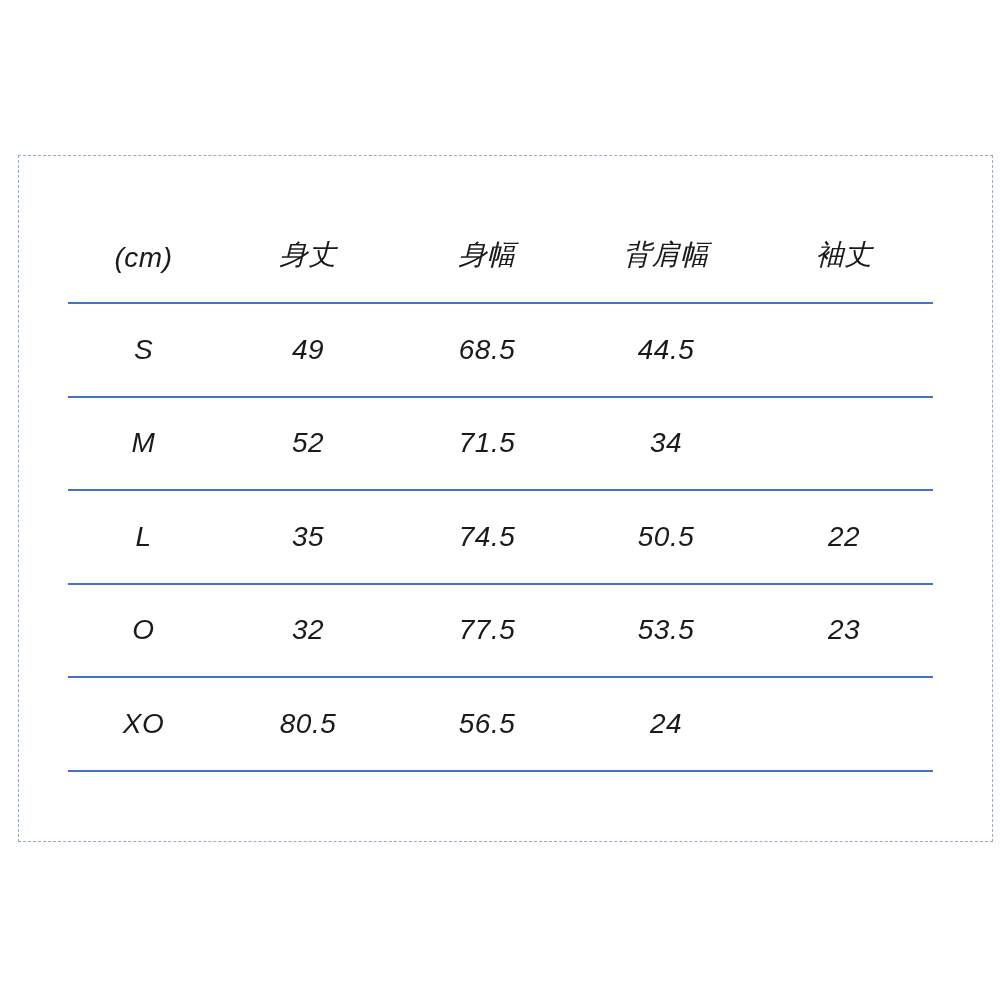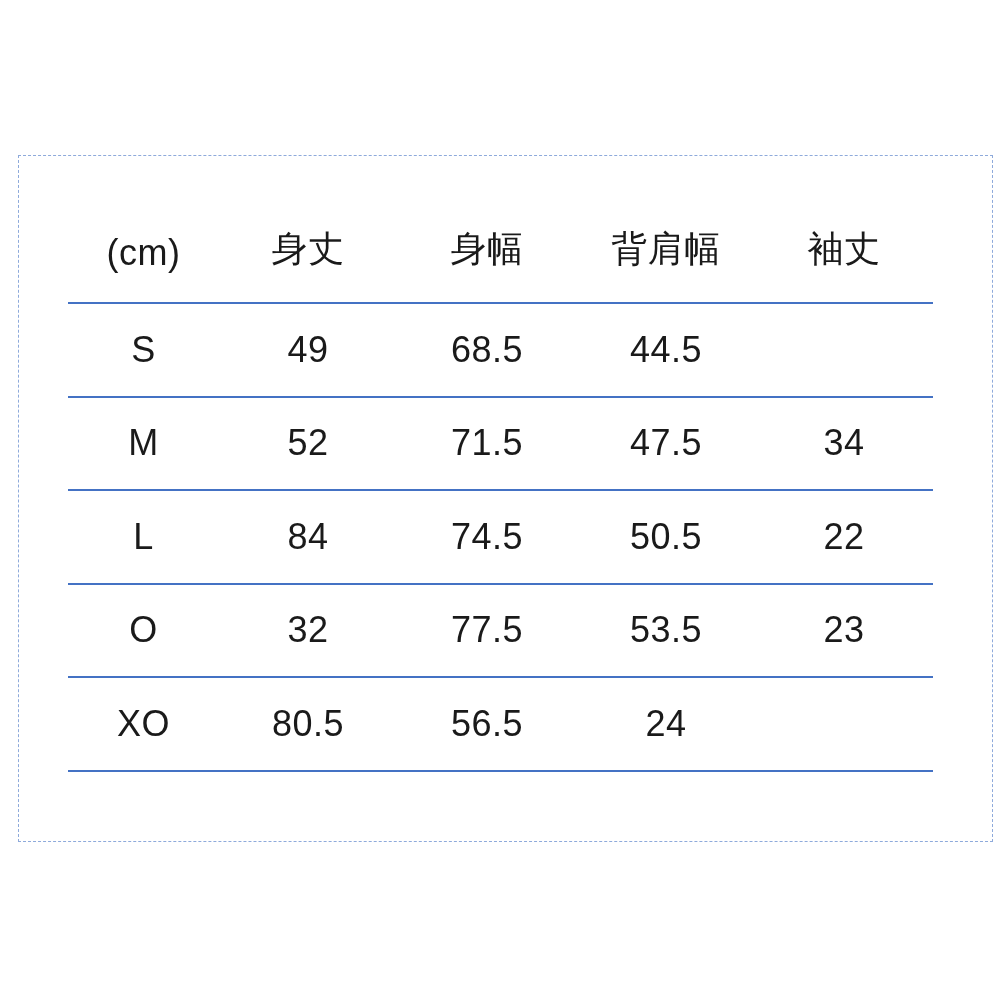--- a/index.html
+++ b/index.html
@@ -30,22 +30,23 @@
     display: grid;
     grid-template-columns: 151px 178px 180px 178px 178px;
     border-bottom: 2px solid #4472c4;
   }
   .trow.header { height: 148px; }
   .trow.data { height: 93.5px; }
   .cell {
     display: flex;
     justify-content: center;
     color: #1a1a1a;
-    font-size: 36px;
+    font-size: 28px;
     letter-spacing: 0.5px;
+    font-style: italic;
   }
   .header .cell {
     align-items: flex-end;
     padding-bottom: 28px;
     font-weight: 500;
   }
   .data .cell {
     align-items: center;
   }
 </style>
@@ -68,27 +69,26 @@
         <div class="cell">S</div>
         <div class="cell">49</div>
         <div class="cell">68.5</div>
         <div class="cell">44.5</div>
       </div>
 
       <div class="trow data">
         <div class="cell">M</div>
         <div class="cell">52</div>
         <div class="cell">71.5</div>
-        <div class="cell">47.5</div>
         <div class="cell">34</div>
       </div>
 
       <div class="trow data">
         <div class="cell">L</div>
-        <div class="cell">84</div>
+        <div class="cell">35</div>
         <div class="cell">74.5</div>
         <div class="cell">50.5</div>
         <div class="cell">22</div>
       </div>
 
       <div class="trow data">
         <div class="cell">O</div>
         <div class="cell">32</div>
         <div class="cell">77.5</div>
         <div class="cell">53.5</div>

